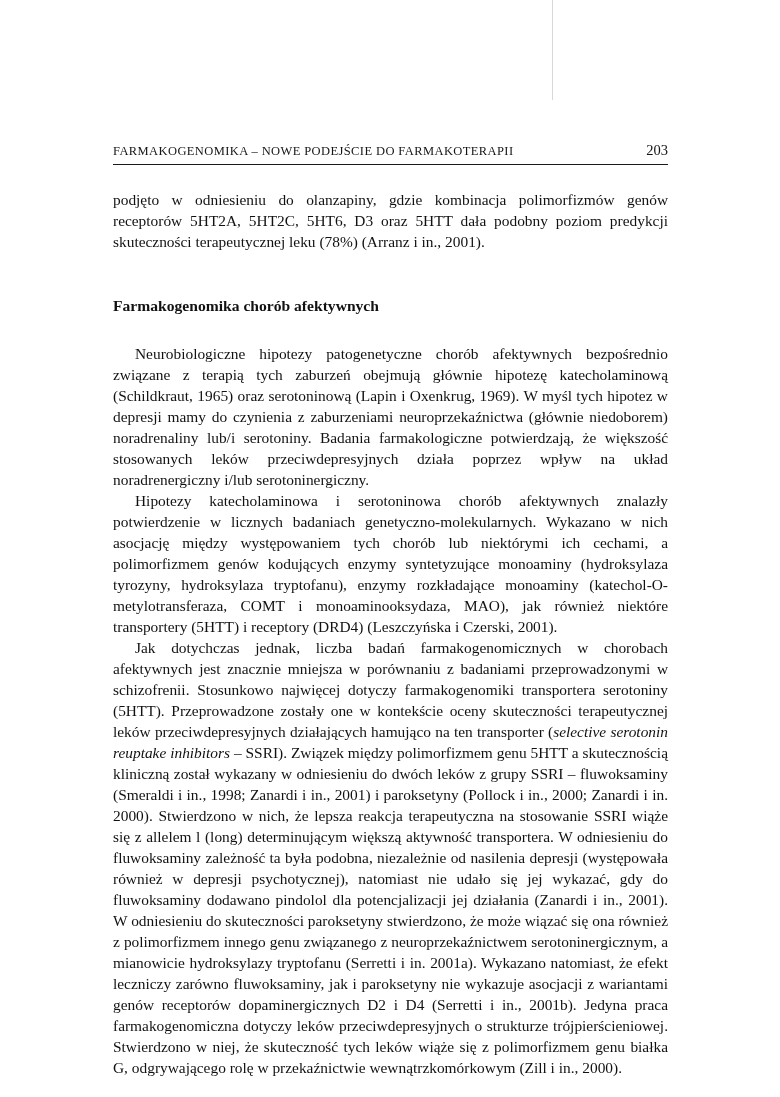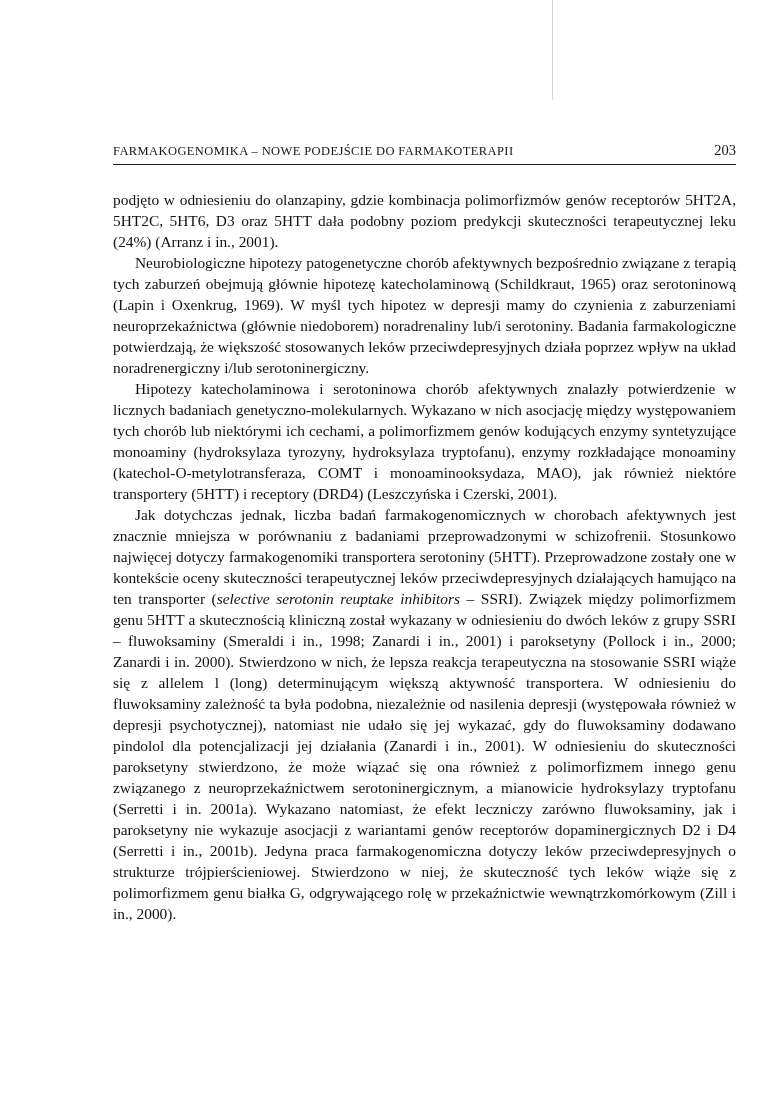--- a/index.html
+++ b/index.html
@@ -6,21 +6,21 @@
     margin: 0;
     padding: 0;
     background: #ffffff;
   }
   .page {
     position: relative;
     width: 780px;
     height: 1097px;
     background: #ffffff;
     box-sizing: border-box;
-    padding: 142px 44px 0 113px;
+    padding: 142px 112px 0 113px;
     font-family: "Liberation Serif", "DejaVu Serif", serif;
     color: #111111;
     overflow: hidden;
   }
   .scan-artifact {
     position: absolute;
     left: 552px;
     top: 0;
     width: 1px;
     height: 100px;
@@ -76,22 +76,23 @@
 <div class="page">
   <div class="scan-artifact"></div>
 
   <header class="running-header">
     <span class="running-title">FARMAKOGENOMIKA – NOWE PODEJŚCIE DO FARMAKOTERAPII</span>
     <span class="page-number">203</span>
   </header>
   <div class="header-rule"></div>
 
   <main>
-    <p class="para no-indent">podjęto w odniesieniu do olanzapiny, gdzie kombinacja polimorfizmów genów receptorów 5HT2A, 5HT2C, 5HT6, D3 oraz 5HTT dała podobny poziom predykcji skuteczności terapeutycznej leku (24%) (Arranz i in., 2001).</p>
+    <p class="para no-indent">podjęto w odniesieniu do olanzapiny, gdzie kombinacja polimorfizmów genów receptorów 5HT2A, 5HT2C, 5HT6, D3 oraz 5HTT dała podobny poziom predykcji skuteczności terapeutycznej leku (78%) (Arranz i in., 2001).</p>
 
+    <h2 class="section-heading">Farmakogenomika chorób afektywnych</h2>
 
     <p class="para indent">Neurobiologiczne hipotezy patogenetyczne chorób afektywnych bezpośrednio związane z terapią tych zaburzeń obejmują głównie hipotezę katecholaminową (Schildkraut, 1965) oraz serotoninową (Lapin i Oxenkrug, 1969). W myśl tych hipotez w depresji mamy do czynienia z zaburzeniami neuroprzekaźnictwa (głównie niedoborem) noradrenaliny lub/i serotoniny. Badania farmakologiczne potwierdzają, że większość stosowanych leków przeciwdepresyjnych działa poprzez wpływ na układ noradrenergiczny i/lub serotoninergiczny.</p>
 
     <p class="para indent">Hipotezy katecholaminowa i serotoninowa chorób afektywnych znalazły potwierdzenie w licznych badaniach genetyczno-molekularnych. Wykazano w nich asocjację między występowaniem tych chorób lub niektórymi ich cechami, a polimorfizmem genów kodujących enzymy syntetyzujące monoaminy (hydroksylaza tyrozyny, hydroksylaza tryptofanu), enzymy rozkładające monoaminy (katechol-O-metylotransferaza, COMT i monoaminooksydaza, MAO), jak również niektóre transportery (5HTT) i receptory (DRD4) (Leszczyńska i Czerski, 2001).</p>
 
     <p class="para indent"><span>Jak dotychczas jednak, liczba badań farmakogenomicznych w chorobach afektywnych jest znacznie mniejsza w porównaniu z badaniami przeprowadzonymi w schizofrenii. Stosunkowo najwięcej dotyczy farmakogenomiki transportera serotoniny (5HTT). Przeprowadzone zostały one w kontekście oceny skuteczności terapeutycznej leków przeciwdepresyjnych działających hamująco na ten transporter (</span><em class="italic">selective serotonin reuptake inhibitors</em><span> – SSRI). Związek między polimorfizmem genu 5HTT a skutecznością kliniczną został wykazany w odniesieniu do dwóch leków z grupy SSRI – fluwoksaminy (Smeraldi i in., 1998; Zanardi i in., 2001) i paroksetyny (Pollock i in., 2000; Zanardi i in. 2000). Stwierdzono w nich, że lepsza reakcja terapeutyczna na stosowanie SSRI wiąże się z allelem l (long) determinującym większą aktywność transportera. W odniesieniu do fluwoksaminy zależność ta była podobna, niezależnie od nasilenia depresji (występowała również w depresji psychotycznej), natomiast nie udało się jej wykazać, gdy do fluwoksaminy dodawano pindolol dla potencjalizacji jej działania (Zanardi i in., 2001). W odniesieniu do skuteczności paroksetyny stwierdzono, że może wiązać się ona również z polimorfizmem innego genu związanego z neuroprzekaźnictwem serotoninergicznym, a mianowicie hydroksylazy tryptofanu (Serretti i in. 2001a). Wykazano natomiast, że efekt leczniczy zarówno fluwoksaminy, jak i paroksetyny nie wykazuje asocjacji z wariantami genów receptorów dopaminergicznych D2 i D4 (Serretti i in., 2001b). Jedyna praca farmakogenomiczna dotyczy leków przeciwdepresyjnych o strukturze trójpierścieniowej. Stwierdzono w niej, że skuteczność tych leków wiąże się z polimorfizmem genu białka G, odgrywającego rolę w przekaźnictwie wewnątrzkomórkowym (Zill i in., 2000).</span></p>
   </main>
 </div>
 
 </body></html>

